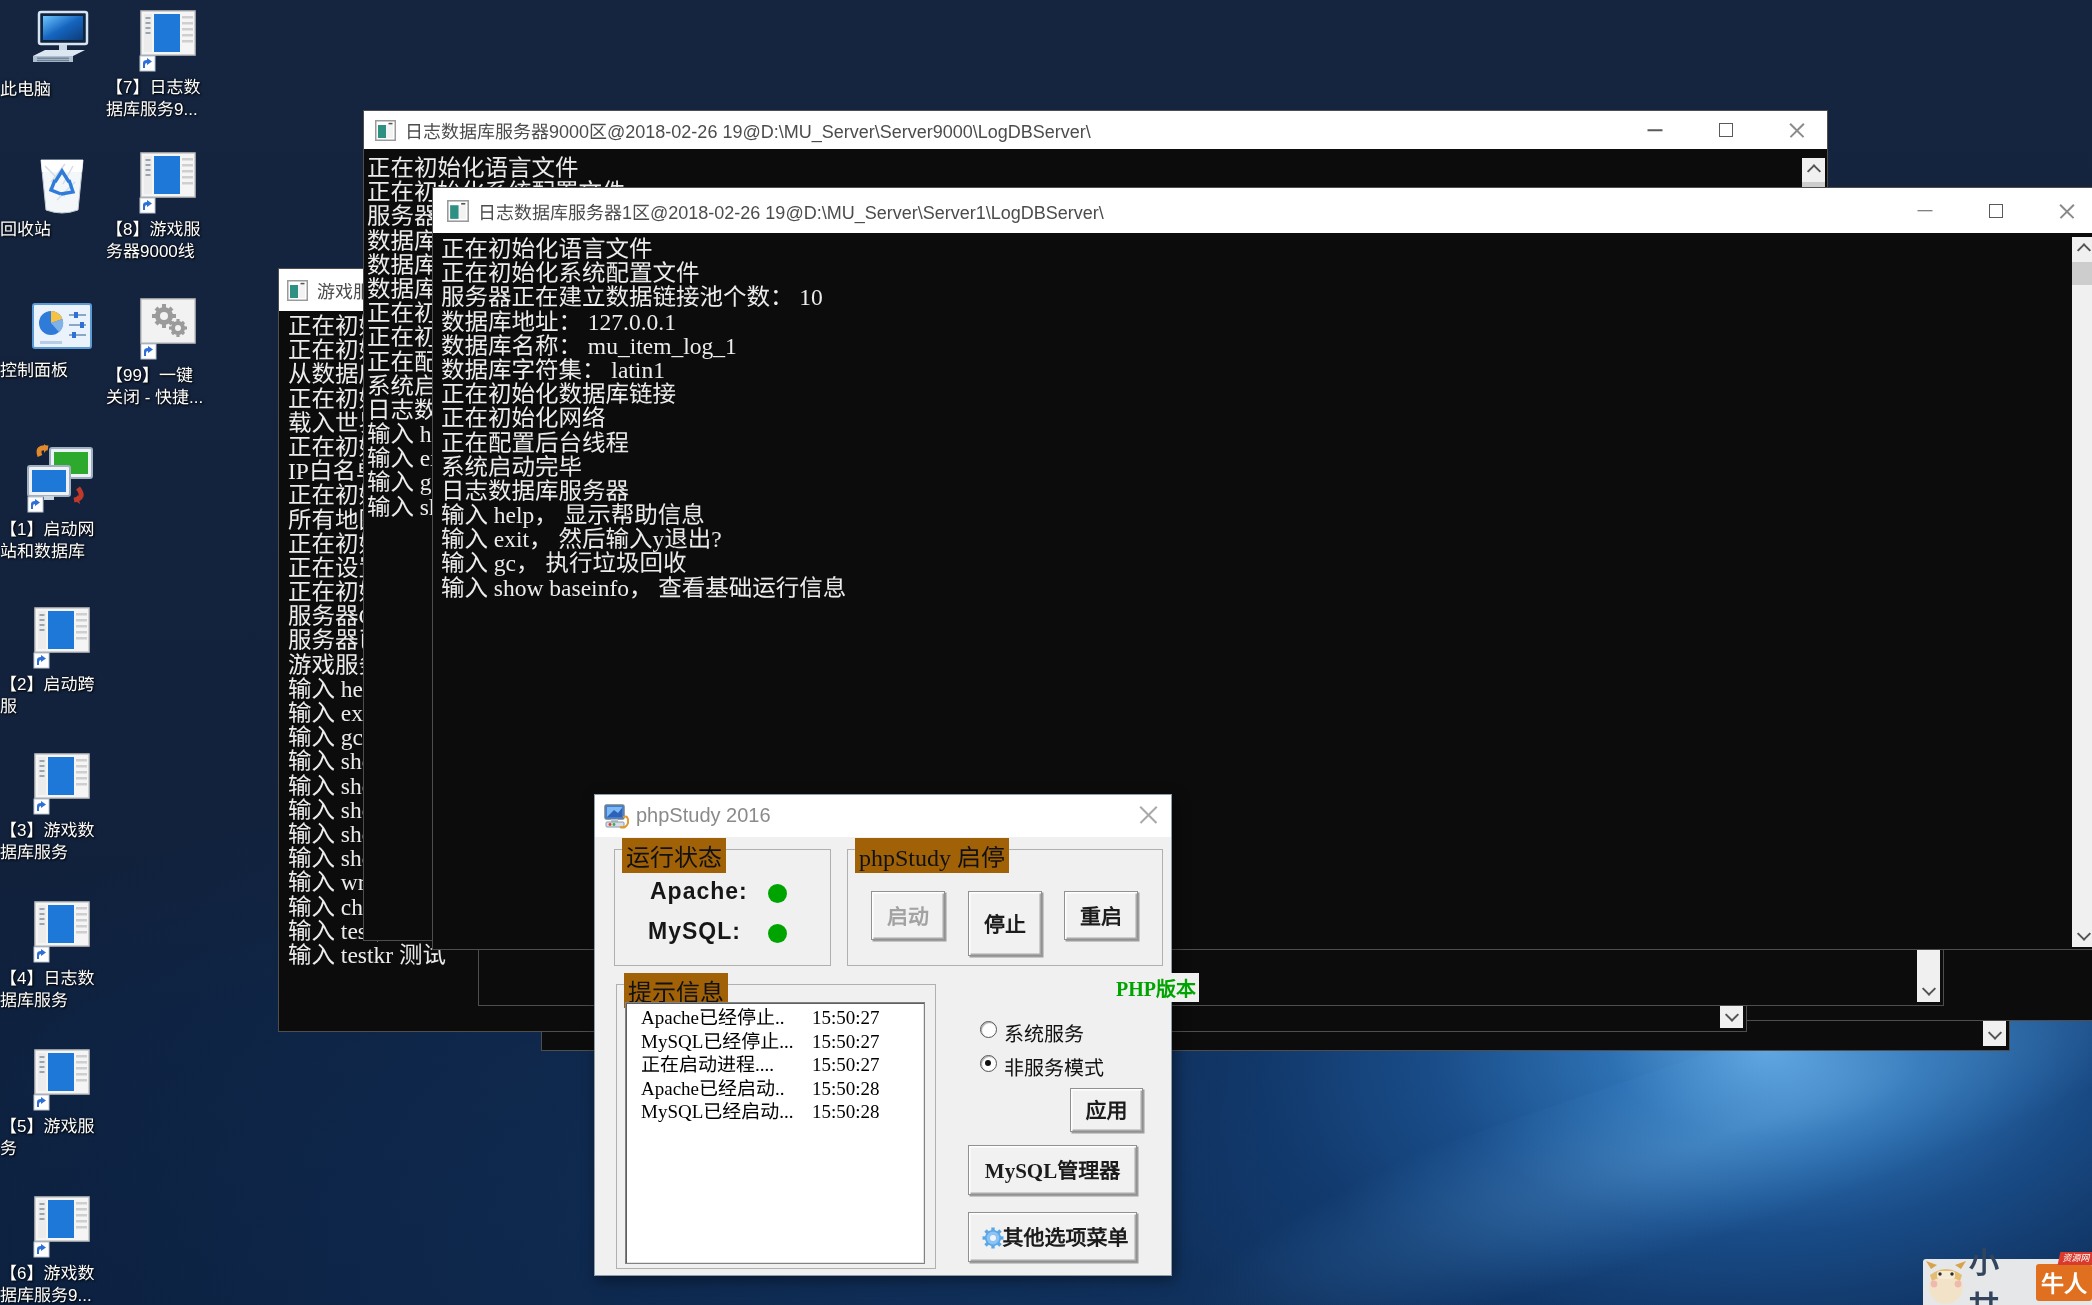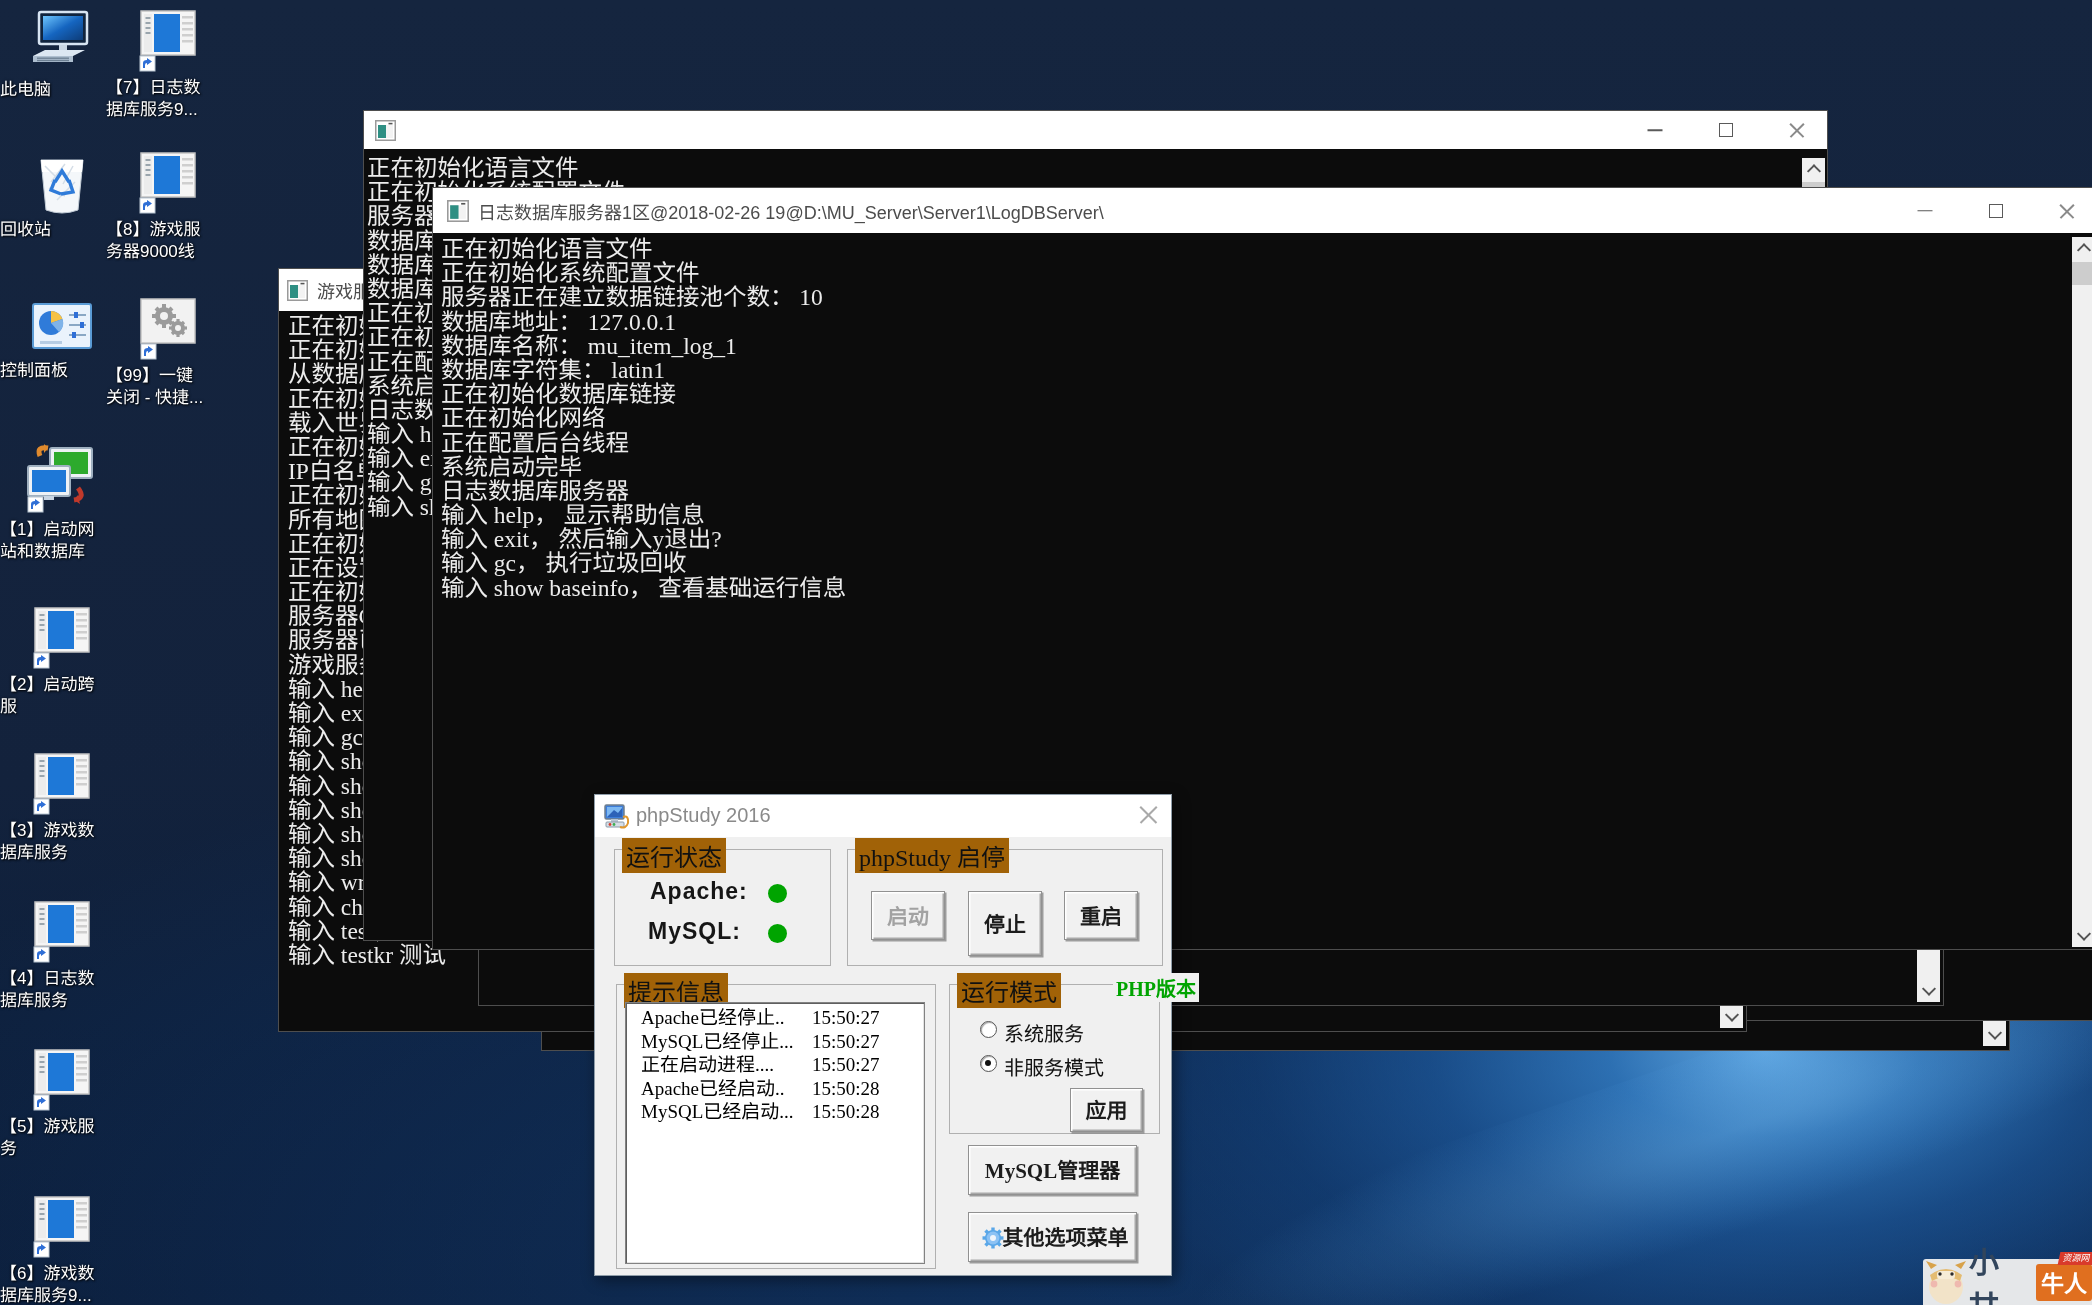--- a/index.html
+++ b/index.html
@@ -364,20 +364,21 @@
         <span class="chev chev-down"></span>
       </div>
   </div>
 </div>
 
 <div class="cwin" style="left:363px;top:110px;width:1465px;height:831px;">
   <div class="cw-title" style="height:38px">
     <svg class="cw-icon" style="margin-left:11px" width="21" height="21" viewBox="0 0 21 21">
         <use href="#console-icon"></use>
       </svg>
+    <span class="cw-title-text">日志数据库服务器9000区@2018-02-26 19@D:\MU_Server\Server9000\LogDBServer\</span>
     <div class="cbtn" style="right:142px;width:60px">
         <span class="glyph-min"></span>
       </div>
     <div class="cbtn" style="right:71px;width:60px">
         <span class="glyph-max"></span>
       </div>
     <div class="cbtn" style="right:0;width:60px">
         <span class="glyph-x"></span>
       </div>
   </div>
@@ -495,23 +496,20 @@
     <span class="gbox-lbl">提示信息</span>
   </div>
   <div class="ps-list" style="left:30px;top:207px;width:300px;height:262px;">
     <div class="ps-row"><span>Apache已经停止..</span><span class="tm">15:50:27</span></div>
     <div class="ps-row"><span>MySQL已经停止...</span><span class="tm">15:50:27</span></div>
     <div class="ps-row"><span>正在启动进程....</span><span class="tm">15:50:27</span></div>
     <div class="ps-row"><span>Apache已经启动..</span><span class="tm">15:50:28</span></div>
     <div class="ps-row"><span>MySQL已经启动...</span><span class="tm">15:50:28</span></div>
   </div>
 
-  <div class="gbox" style="left:354px;top:189px;width:211px;height:150px;">
-    <span class="gbox-lbl">运行模式</span>
-  </div>
   <span class="ps-green" style="left:474px;top:178px;margin-left:44px;">PHP版本</span>
   <span class="radio" style="left:385px;top:226px;"></span>
   <span class="rlabel" style="left:409px;top:223px;">系统服务</span>
   <span class="radio sel" style="left:385px;top:260px;"></span>
   <span class="rlabel" style="left:409px;top:257px;">非服务模式</span>
   <div class="wbtn" style="left:475px;top:293px;width:73px;height:44px;">
       <span class="btxt">应用</span>
     </div>
 
   <div class="wbtn" style="left:373px;top:350px;width:169px;height:50px;">

